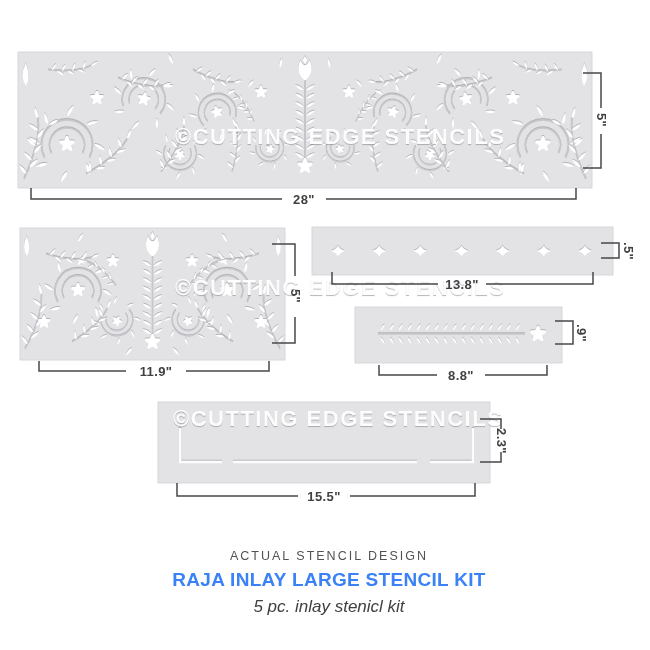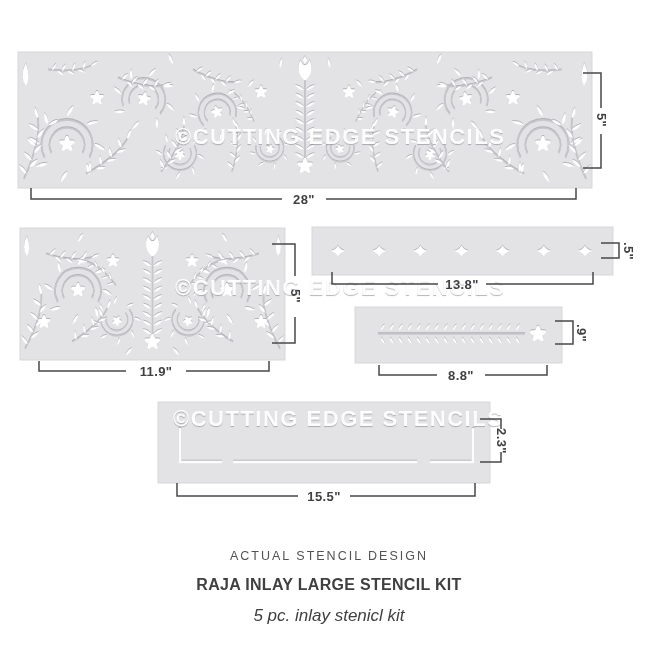--- a/index.html
+++ b/index.html
@@ -10,22 +10,22 @@
   .dimline{stroke:#48484b;stroke-width:1.5;fill:none;}
   .frameline{stroke:#fcfcfd;stroke-width:2.6;fill:none;}
   .wm{font-family:"Liberation Sans",sans-serif;font-size:22px;font-weight:700;
       letter-spacing:1.5px;fill:rgba(255,255,255,0.95);}
   .dim{position:absolute;transform:translate(-50%,-50%);
        font:700 13px/1 "Liberation Sans",sans-serif;color:#414144;
        letter-spacing:.4px;white-space:nowrap;}
   .dim.vert{transform:translate(-50%,-50%) rotate(90deg);}
   .caption{position:absolute;left:8px;right:0;top:549px;text-align:center;}
   .caption .eyebrow{font-size:12.5px;font-weight:500;letter-spacing:2px;color:#525255;}
-  .caption .title{margin-top:13px;font-size:16px;font-weight:700;letter-spacing:.3px;color:#404040;}
-  .caption .subtitle{margin-top:12px;font-size:17px;font-style:italic;color:#404043;}
+  .caption .title{margin-top:6px;font-size:19px;font-weight:700;letter-spacing:.3px;color:#3b82f6;}
+  .caption .subtitle{margin-top:6px;font-size:17px;font-style:italic;color:#404043;}
 </style>
 </head>
 <body>
 
 <div class="canvas">
 
 <svg width="650" height="650" viewBox="0 0 650 650">
   <defs>
     <filter id="emb" x="-60%" y="-60%" width="220%" height="220%">
       <feDropShadow dx="0" dy="-0.9" stdDeviation="0.7" flood-color="#83838c" flood-opacity="0.6"></feDropShadow>

